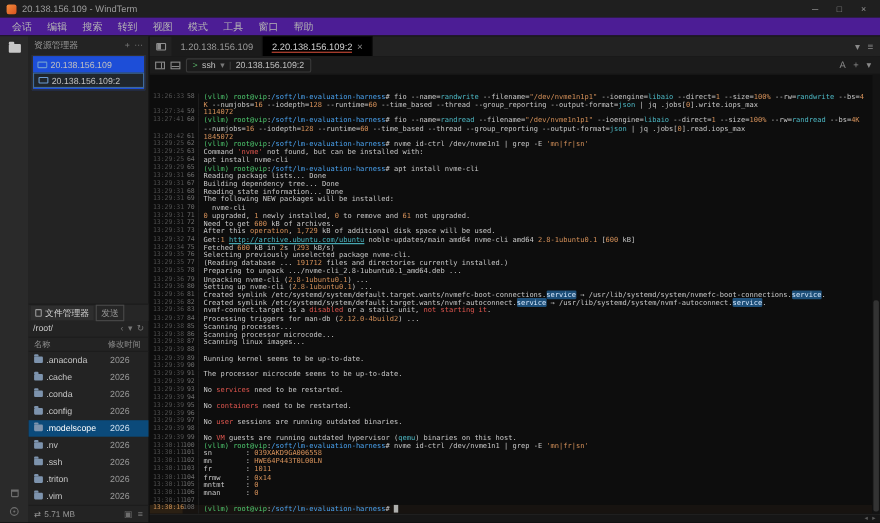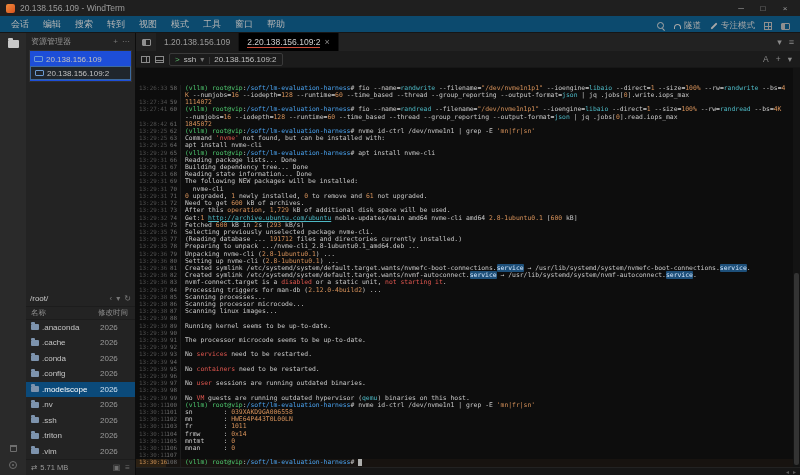--- a/index.html
+++ b/index.html
@@ -8,21 +8,21 @@
   .app { width:800px; height:475px; display:flex; flex-direction:column; background:#1a1a1a; }
 
   
   .title-bar { height:16px; background:#1f1f1f; display:flex; align-items:center; padding:0 4px; flex-shrink:0; }
   .app-icon { width:9px; height:9px; background:linear-gradient(135deg,#f08a3c,#d9541e); border-radius:2px; margin:0 5px 0 2px; }
   .title-text { font-size:8.5px; color:#9c9c9c; }
   .title-spacer { flex:1; }
   .win-btn { width:22px; text-align:center; font-size:8px; color:#9c9c9c; cursor:default; }
 
   
-  .menu-bar { height:17px; background:#0c4a6e; display:flex; align-items:flex-end; padding:0 4px; flex-shrink:0; border-bottom:1px solid #161616; }
+  .menu-bar { height:17px; background:#4c1d95; display:flex; align-items:flex-start; padding:0 4px; flex-shrink:0; border-bottom:1px solid #161616; }
   .menu-items { display:flex; align-items:center; }
   .menu-item { font-size:9px; color:#b5b5b5; padding:0 7px; line-height:16px; }
   .menu-right { margin-left:auto; display:flex; align-items:center; gap:9px; padding-right:6px; }
   .menu-chip { display:flex; align-items:center; gap:3px; font-size:8.5px; color:#a8a8a8; }
   .search-icon { position:relative; width:8px; height:8px; display:inline-block; }
   .search-icon::before { content:''; position:absolute; top:0; left:0; width:5px; height:5px; border:1px solid #a8a8a8; border-radius:50%; }
   .search-icon::after { content:''; position:absolute; bottom:0; right:0; width:3px; height:1px; background:#a8a8a8; transform:rotate(45deg); }
   .tunnel-icon { width:7px; height:5px; border:1px solid #a8a8a8; border-bottom:none; border-radius:4px 4px 0 0; display:inline-block; }
   .pencil-icon { width:8px; height:2px; background:#a8a8a8; transform:rotate(-45deg); border-radius:1px; display:inline-block; }
   .grid-icon { width:8px; height:8px; border:1px solid #8f8f8f; display:inline-block;
@@ -136,33 +136,20 @@
         <span class="menu-item">会话</span>
         <span class="menu-item">编辑</span>
         <span class="menu-item">搜索</span>
         <span class="menu-item">转到</span>
         <span class="menu-item">视图</span>
         <span class="menu-item">模式</span>
         <span class="menu-item">工具</span>
         <span class="menu-item">窗口</span>
         <span class="menu-item">帮助</span>
       </div>
-    <div class="menu-right">
-      <span class="search-icon"></span>
-      <span class="menu-chip">
-        <span class="tunnel-icon"></span>
-        <span>隧道</span>
-      </span>
-      <span class="menu-chip">
-        <span class="pencil-icon"></span>
-        <span>专注模式</span>
-      </span>
-      <span class="grid-icon"></span>
-      <span class="panels-icon"></span>
-    </div>
   </div>
 
   <div class="main">
 
     <div class="activity-bar">
       <span class="act-folder"></span>
       <span class="act-bottom">
         <span class="trash-box"></span>
         <span class="gear-dot"></span>
       </span>
@@ -181,20 +168,29 @@
             <span class="screen-icon"></span>
             <span>20.138.156.109</span>
           </div>
           <div class="session-item selected">
             <span class="screen-icon"></span>
             <span>20.138.156.109:2</span>
           </div>
         </div>
       <div class="tree-space"></div>
 
+      <div class="fp-tabs">
+          <div class="fp-tab active">
+            <span class="doc-icon"></span>
+            <span>文件管理器</span>
+          </div>
+          <div class="fp-tab">
+            <span>发送</span>
+          </div>
+        </div>
       <div class="path-row">
         <span>/root/</span>
         <span class="path-icons">
           <span>‹</span>
           <span>▾</span>
           <span>↻</span>
         </span>
       </div>
       <div class="cols">
         <span class="col-name">名称</span>

